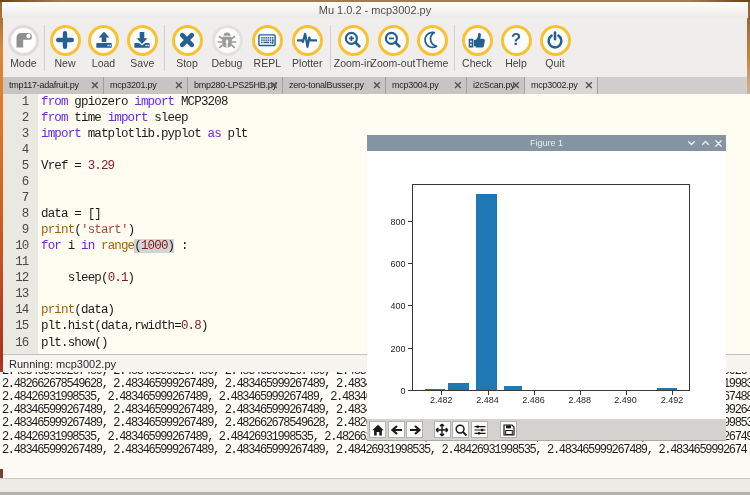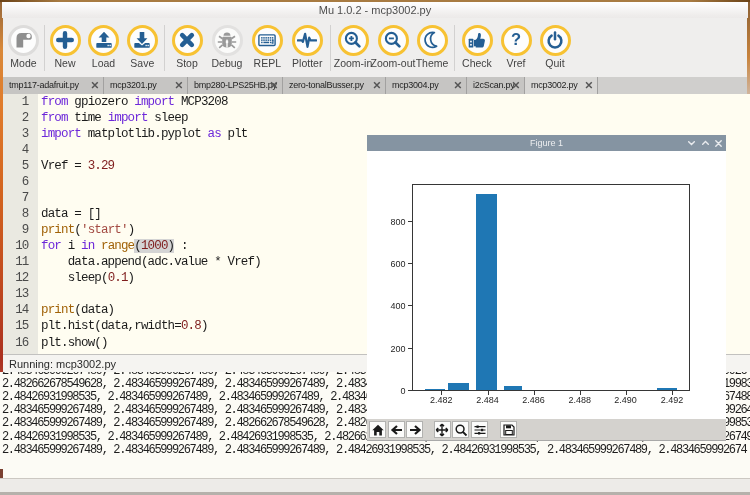--- a/index.html
+++ b/index.html
@@ -182,21 +182,21 @@
         <rect x="2.6" y="10.2" width="1.7" height="1.7" fill="#fdfdfd"></rect>
         <rect x="2.6" y="13.4" width="1.7" height="1.7" fill="#fdfdfd"></rect>
       </svg>
     </div>
 <div class="tlabel" style="left:444.0px">Check</div>
 <div class="tbtn " style="left:497.5px">
       <svg width="18" height="18" viewBox="0 0 18 18">
         <text x="9" y="14" font-family="Liberation Sans" font-size="16.5" font-weight="bold" fill="#245e93" text-anchor="middle">?</text>
       </svg>
     </div>
-<div class="tlabel" style="left:483.0px">Vref</div>
+<div class="tlabel" style="left:483.0px">Help</div>
 <div class="tbtn " style="left:536.5px">
       <svg width="18" height="18" viewBox="0 0 18 18">
         <path d="M5.6 4.6 a6.4 6.4 0 1 0 6.8 0" stroke="#245e93" stroke-width="2.5" fill="none" stroke-linecap="round"></path>
         <path d="M9 1.6 V8.2" stroke="#245e93" stroke-width="2.5" stroke-linecap="round"></path>
       </svg>
     </div>
 <div class="tlabel" style="left:522.0px">Quit</div>
 <div class="tsep" style="left:41px"></div>
 <div class="tsep" style="left:161px"></div>
 <div class="tsep" style="left:327px"></div>
@@ -225,21 +225,20 @@
 <div class="cl" style="top:65.1px">Vref = <span class="n">3.29</span></div>
 <div class="ln" style="top:81.2px">6</div>
 <div class="ln" style="top:97.2px">7</div>
 <div class="ln" style="top:113.2px">8</div>
 <div class="cl" style="top:113.2px">data = []</div>
 <div class="ln" style="top:129.2px">9</div>
 <div class="cl" style="top:129.2px"><span class="b">print</span>(<span class="s">'start'</span>)</div>
 <div class="ln" style="top:145.3px">10</div>
 <div class="cl" style="top:145.3px"><span class="k">for</span> i <span class="k">in</span> <span class="b">range</span><span class="hl">(<span class="n">1000</span>)</span> :</div>
 <div class="ln" style="top:161.3px">11</div>
-<div class="cl" style="top:161.3px">    data.append(adc.value * Vref)</div>
 <div class="ln" style="top:177.3px">12</div>
 <div class="cl" style="top:177.3px">    sleep(<span class="n">0.1</span>)</div>
 <div class="ln" style="top:193.4px">13</div>
 <div class="ln" style="top:209.4px">14</div>
 <div class="cl" style="top:209.4px"><span class="b">print</span>(data)</div>
 <div class="ln" style="top:225.4px">15</div>
 <div class="cl" style="top:225.4px">plt.hist(data,rwidth=<span class="n">0.8</span>)</div>
 <div class="ln" style="top:241.5px">16</div>
 <div class="cl" style="top:241.5px">plt.show()</div>
 </div>

